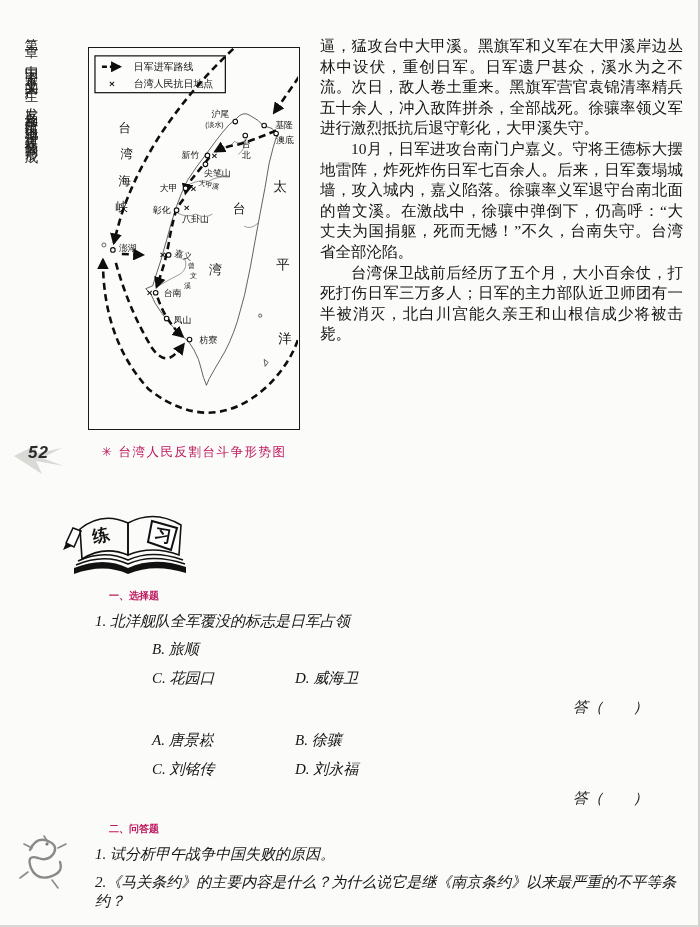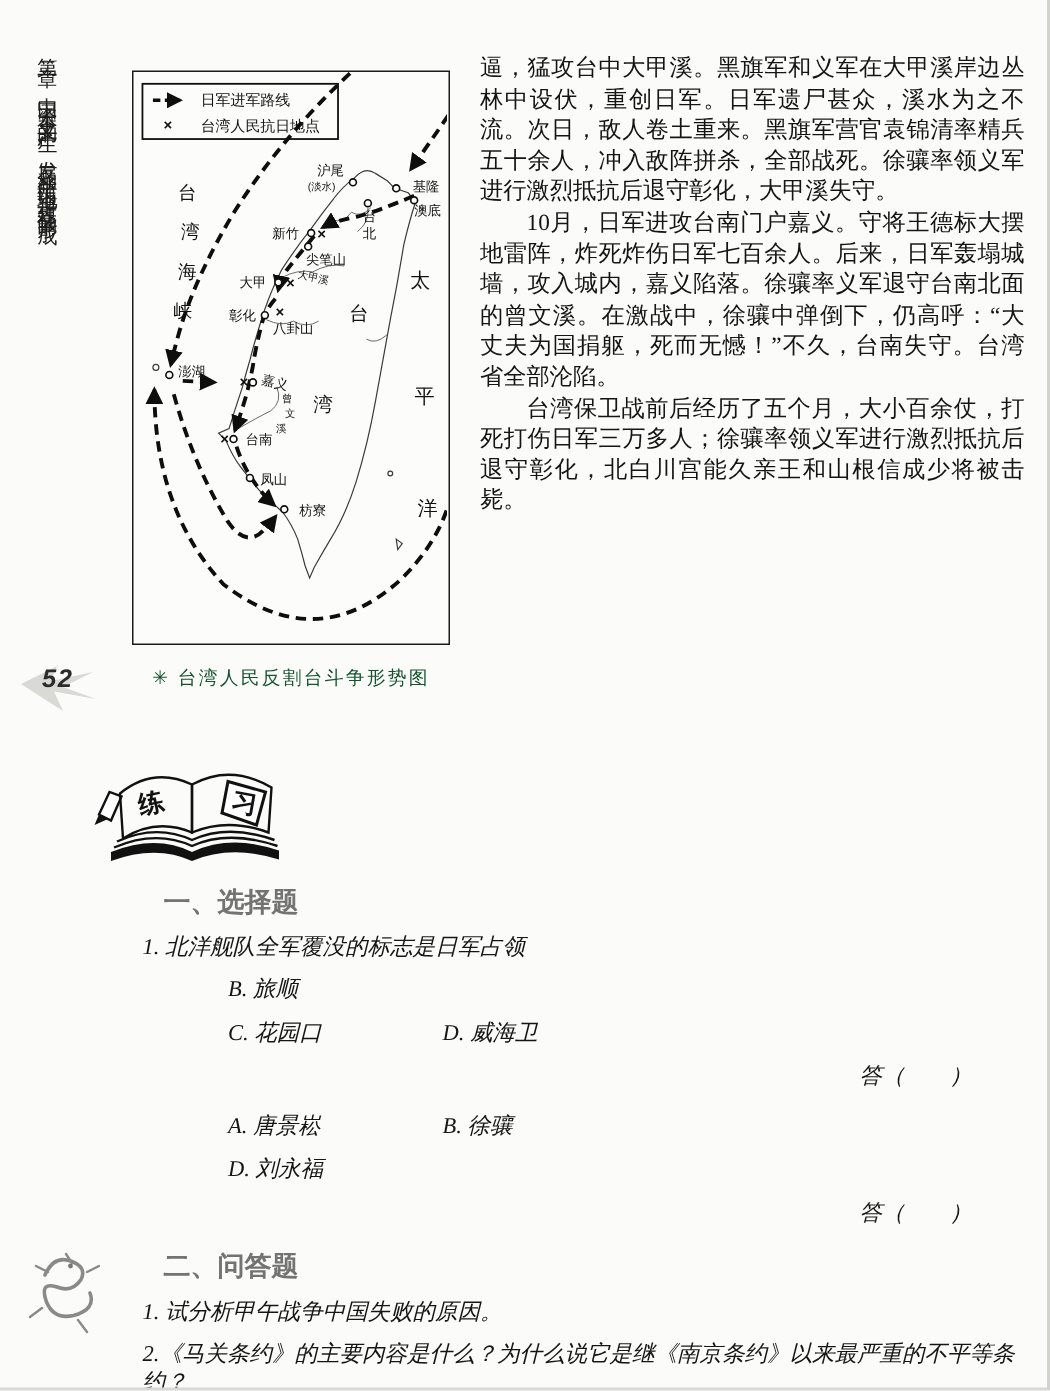--- a/index.html
+++ b/index.html
@@ -24,21 +24,21 @@
     font-family:"Liberation Sans", sans-serif;
     font-size:17px; font-weight:bold; color:#2b2b2b; letter-spacing:1px;
   }
   
   .map-figure {
     position:absolute; left:88px; top:47px; width:212px; height:383px;
     border:1.6px solid #1a1a1a; background:#fcfcfa;
   }
   .map-caption {
     position:absolute; left:88px; top:444px; width:212px;
-    text-align:center; font-size:12.5px; letter-spacing:1.5px; color:#14532d;
+    text-align:center; font-size:12.5px; letter-spacing:1.5px; color:#be185d;
     font-family:"Liberation Sans", sans-serif;
   }
   svg text { font-family:"Liberation Sans", sans-serif; fill:#111; }
   .island { fill:none; stroke:#3a3a3a; stroke-width:0.8; }
   .islet  { fill:none; stroke:#3a3a3a; stroke-width:0.8; }
   .river  { fill:none; stroke:#5a5a5a; stroke-width:0.6; }
   .route  { fill:none; stroke:#0e0e0e; stroke-width:2.6; stroke-dasharray:7 4.5; }
   .route-lg { fill:none; stroke:#0e0e0e; stroke-width:2.4; stroke-dasharray:5 3; }
   .marker { fill:#fff; stroke:#0e0e0e; stroke-width:1.1; }
   .xmark  { font-size:10px; font-weight:bold; }
@@ -60,21 +60,21 @@
   .article p.summary { font-weight:bold; margin-top:9px; }
   
   .practice-icon { position:absolute; left:60px; top:497px; }
   .book-line { fill:none; stroke:#111; stroke-width:1.6; }
   .book-fill { fill:#111; }
   .book-char { font-size:17px; font-weight:bold; }
   
   .exercise { position:absolute; left:95px; top:583px; width:600px; font-size:15px; color:#151515; }
   .ex-heading {
     font-family:"Liberation Sans", sans-serif; font-weight:bold;
-    margin:6px 0 9px 14px; font-size:18px; color:#737373;
+    margin:6px 0 9px 14px; font-size:10px; color:#be185d;
   }
   .ex-stem { font-style:italic; margin-bottom:9px;font-family:Liberation Serif, serif; }
   .ex-opts { display:flex; margin-left:57px; margin-bottom:10px; font-style:italic; }
   .ex-opts .opt-a { width:143px; }
   .ex-answer { text-align:right; padding-right:47px; margin:8px 0 14px; font-style:italic; }
   .ex-q { font-style:italic; margin-bottom:9px; }
   
   .dragon { position:absolute; left:14px; top:832px; }
 </style>
 </head>
@@ -184,21 +184,21 @@
       <text class="xmark" x="23" y="38" text-anchor="middle">×</text>
       <text class="legend-label" x="45" y="38.5">台湾人民抗日地点</text>
     </svg>
   </div>
 
   <div class="map-caption">✳ 台湾人民反割台斗争形势图</div>
 
   <div class="article">
     <p class="noindent">逼，猛攻台中大甲溪。黑旗军和义军在大甲溪岸边丛林中设伏，重创日军。日军遗尸甚众，溪水为之不流。次日，敌人卷土重来。黑旗军营官袁锦清率精兵五十余人，冲入敌阵拼杀，全部战死。徐骧率领义军进行激烈抵抗后退守彰化，大甲溪失守。</p>
     <p>10月，日军进攻台南门户嘉义。守将王德标大摆地雷阵，炸死炸伤日军七百余人。后来，日军轰塌城墙，攻入城内，嘉义陷落。徐骧率义军退守台南北面的曾文溪。在激战中，徐骧中弹倒下，仍高呼：“大丈夫为国捐躯，死而无憾！”不久，台南失守。台湾省全部沦陷。</p>
-    <p>台湾保卫战前后经历了五个月，大小百余仗，打死打伤日军三万多人；徐骧率领义军进行激烈抵抗后退守彰化，北白川宫能久亲王和山根信成少将被击毙。</p>
+    <p>台湾保卫战前后经历了五个月，大小百余仗，打死打伤日军三万多人；日军的主力部队近卫师团有一半被消灭，北白川宫能久亲王和山根信成少将被击毙。</p>
   </div>
 
   <div class="practice-icon">
     <svg width="145" height="86" viewBox="0 0 145 86">
 
       <polygon points="6,46 13,31 21,34 14,50" fill="#fff" stroke="#111" stroke-width="1.6"></polygon>
       <polygon points="6,46 3,53 12,49" fill="#111"></polygon>
 
       <path class="book-line" d="M20,32 Q42,14 68,26 L68,58 Q44,48 22,62 Z" fill="#fff"></path>
       <path class="book-line" d="M68,26 Q94,12 121,28 L119,58 Q92,48 68,58 Z" fill="#fff"></path>
@@ -222,20 +222,21 @@
       <span class="opt-a">C. 花园口</span>
       <span>D. 威海卫</span>
     </div>
     <div class="ex-answer">答（　　）</div>
 
     <div class="ex-opts">
       <span class="opt-a">A. 唐景崧</span>
       <span>B. 徐骧</span>
     </div>
     <div class="ex-opts">
+      <span class="opt-a">C. 刘铭传</span>
       <span>D. 刘永福</span>
     </div>
     <div class="ex-answer">答（　　）</div>
 
     <div class="ex-heading">二、问答题</div>
     <div class="ex-q">1. 试分析甲午战争中国失败的原因。</div>
     <div class="ex-q">2.《马关条约》的主要内容是什么？为什么说它是继《南京条约》以来最严重的不平等条约？</div>
   </div>
 
   <div class="dragon">

